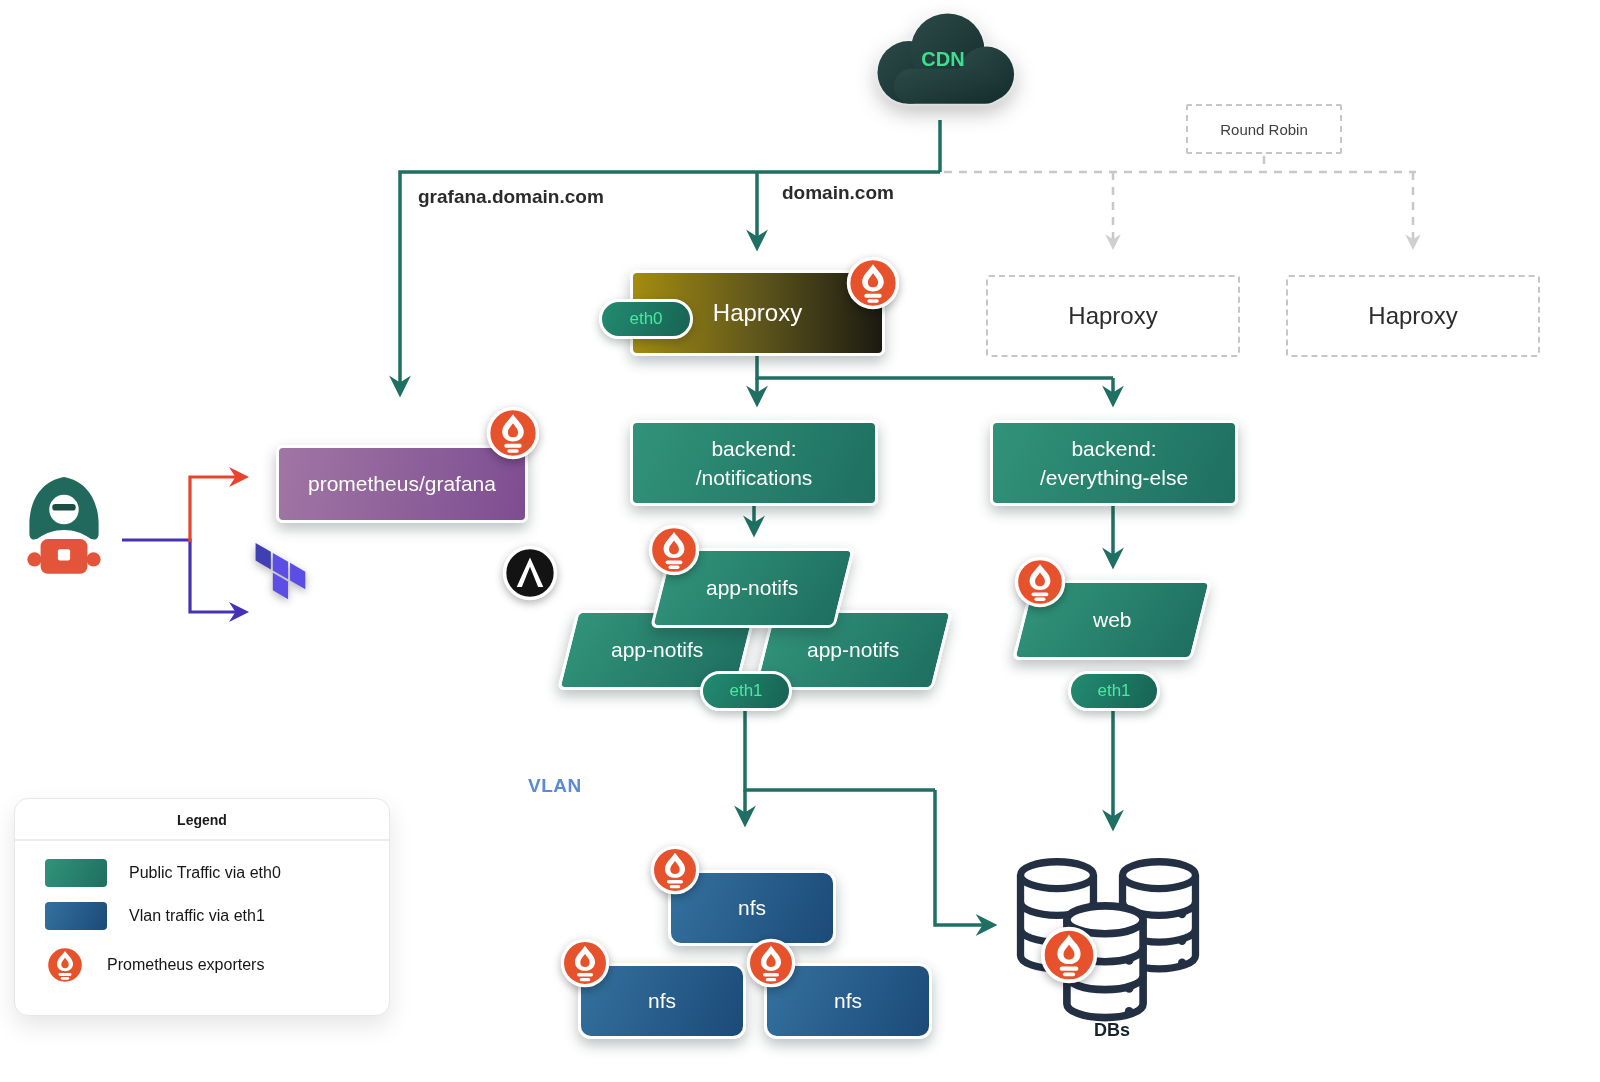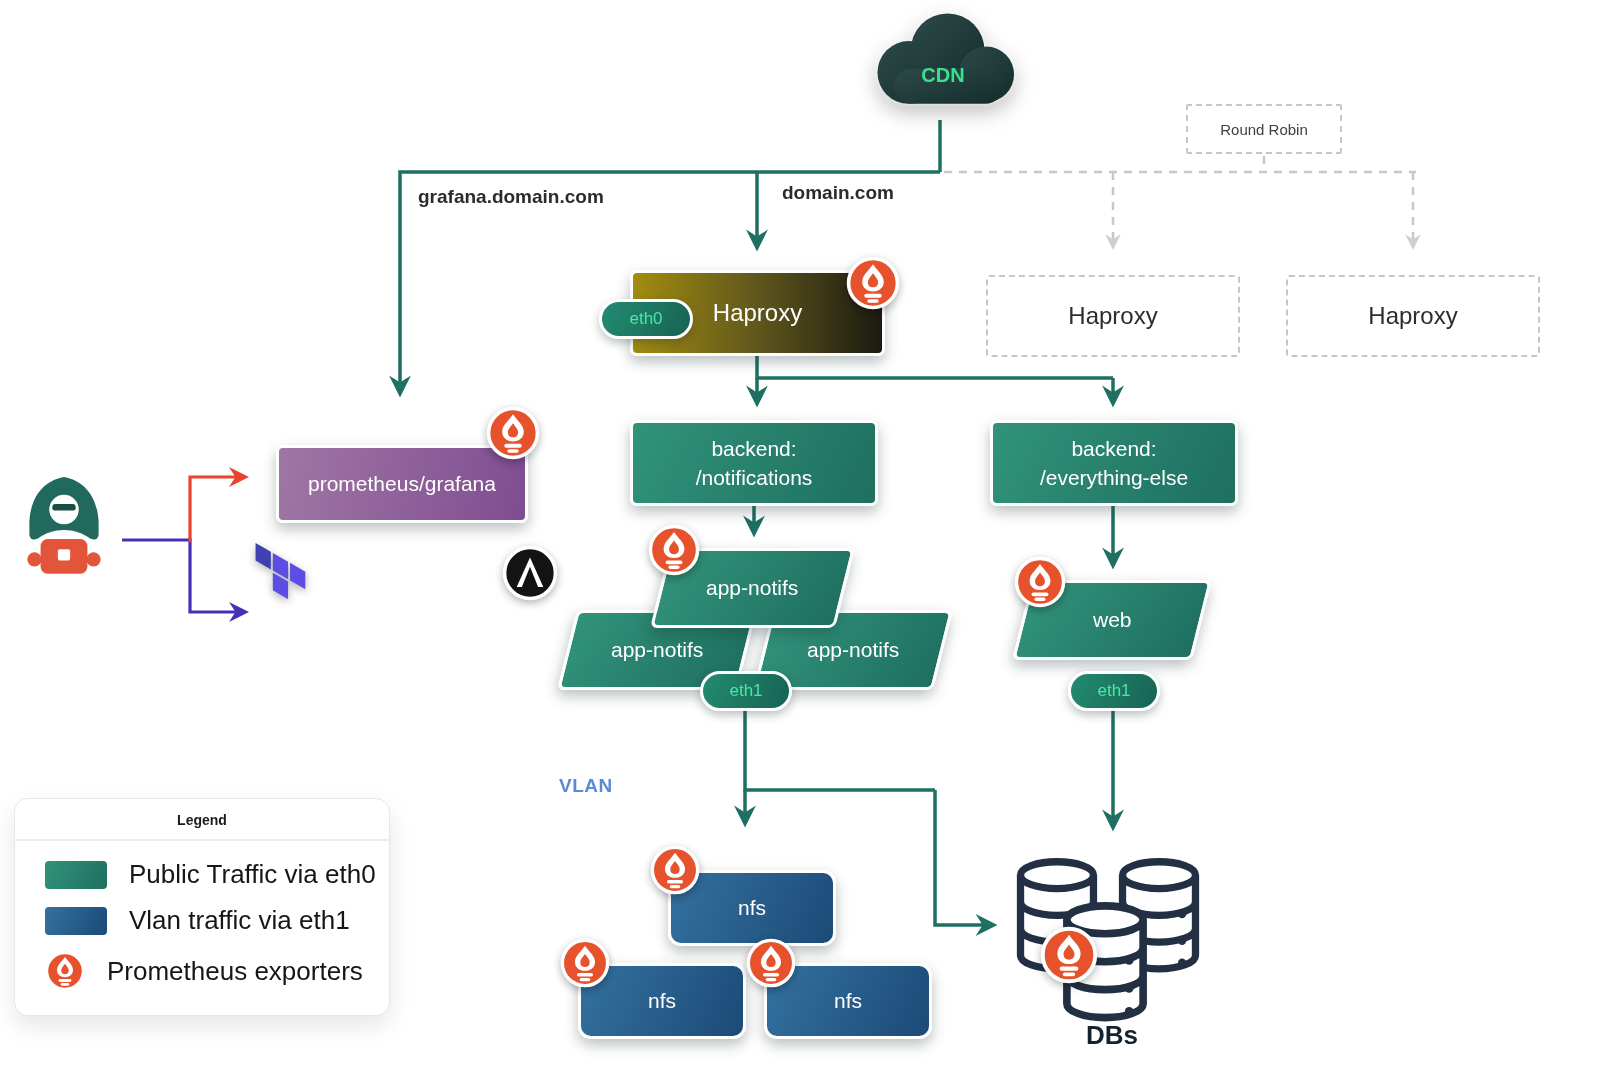--- a/index.html
+++ b/index.html
@@ -24,31 +24,31 @@
         background:linear-gradient(115deg,#238b71,#176353);border:3px solid #fff;border-radius:22px;
         color:#49e9a0;font-weight:normal;font-size:17px;box-shadow:0 4px 10px rgba(25,45,45,.3);z-index:5}
   .prom{position:absolute;z-index:6;filter:drop-shadow(0 3px 4px rgba(0,0,0,.3))}
   .prom svg,.logo svg,.figure svg{width:100%;height:100%;display:block}
   .logo{position:absolute;z-index:6;filter:drop-shadow(0 3px 4px rgba(0,0,0,.3))}
   .figure{position:absolute;z-index:2}
   .flabel{position:absolute;font-weight:bold;color:#2b2b2b;font-size:19px;z-index:3}
   .cloudwrap{position:absolute;z-index:2;filter:drop-shadow(0 0 2px #fff) drop-shadow(0 8px 10px rgba(0,0,0,.25))}
   .cdn-text{position:absolute;z-index:3;color:#3be08f;font-weight:bold;font-size:20px;text-align:center}
   .vlan{position:absolute;color:#5b8ad6;font-weight:bold;font-size:19px;letter-spacing:.5px;z-index:3}
-  .dbs-label{position:absolute;color:#16222e;font-weight:600;font-size:26px;text-align:center;z-index:3}
+  .dbs-label{position:absolute;color:#16222e;font-weight:600;font-size:18px;text-align:center;z-index:3}
   .legend{position:absolute;left:14px;top:798px;width:376px;height:218px;background:#fff;
           border:1px solid #e7e7e7;border-radius:14px;box-shadow:0 10px 24px rgba(0,0,0,.1);z-index:4}
   .legend-title{text-align:center;font-weight:bold;font-size:14px;color:#1b1b1b;
                 padding:13px 0 11px;border-bottom:2px solid #ececec}
   .legend-rows{padding:18px 0 8px 30px}
   .legend-row{display:flex;align-items:center;gap:22px;margin-bottom:15px}
   .swatch{width:62px;height:28px;border-radius:4px;flex:0 0 auto}
   .sw-teal{background:linear-gradient(115deg,#31937a,#1e6f60)}
   .sw-blue{background:linear-gradient(115deg,#34719f,#1c4a77)}
-  .legend-label{font-size:26px;color:#161616}
+  .legend-label{font-size:16px;color:#161616}
   .legend-prom{width:40px;height:40px;flex:0 0 auto}
   .legend-prom svg{width:100%;height:100%}
   .two-line span{display:block;line-height:1.4}
 </style>
 </head>
 <body>
 
 <div class="canvas">
 
   <svg width="0" height="0" style="position:absolute" aria-hidden="true">
@@ -142,21 +142,21 @@
     </g>
     <path d="M122 540 H190 V612 H244" stroke="#4630b8" stroke-width="3.2" fill="none" marker-end="url(#mPurple)"></path>
     <path d="M190 542 V477 H244" stroke="#e8432d" stroke-width="3.2" fill="none" marker-end="url(#mRed)"></path>
   </svg>
 
   <div class="cloudwrap" style="left:852px;top:6px;width:182px;height:120px">
     <svg viewBox="0 0 190 130" style="width:100%;height:100%">
         <use href="#sym-cloud"></use>
       </svg>
   </div>
-  <div class="cdn-text" style="left:898px;top:64px;width:90px">CDN</div>
+  <div class="cdn-text" style="left:898px;top:48px;width:90px">CDN</div>
 
   <div class="node rr" style="left:1186px;top:104px;width:156px;height:50px">Round Robin</div>
 
   <div class="flabel" style="left:418px;top:186px">grafana.domain.com</div>
   <div class="flabel" style="left:782px;top:182px">domain.com</div>
 
   <div class="node gold" style="left:630px;top:270px;width:255px;height:86px">
     <span>Haproxy</span>
   </div>
   <div class="pill" style="left:599px;top:299px;width:94px;height:40px">eth0</div>
@@ -225,21 +225,21 @@
   <div class="node teal skew" style="left:1022px;top:580px;width:180px;height:80px">
     <span>web</span>
   </div>
   <div class="prom" style="left:1014px;top:556px;width:52px;height:52px">
     <svg viewBox="0 0 36 36">
         <use href="#sym-prom"></use>
       </svg>
   </div>
   <div class="pill" style="left:1068px;top:671px;width:92px;height:40px">eth1</div>
 
-  <div class="vlan" style="left:559px;top:775px">VLAN</div>
+  <div class="vlan" style="left:528px;top:775px">VLAN</div>
 
   <div class="node blue" style="left:668px;top:870px;width:168px;height:76px">nfs</div>
   <div class="node blue" style="left:578px;top:963px;width:168px;height:76px">nfs</div>
   <div class="node blue" style="left:764px;top:963px;width:168px;height:76px">nfs</div>
   <div class="prom" style="left:650px;top:845px;width:50px;height:50px">
     <svg viewBox="0 0 36 36">
         <use href="#sym-prom"></use>
       </svg>
   </div>
   <div class="prom" style="left:560px;top:938px;width:50px;height:50px">

